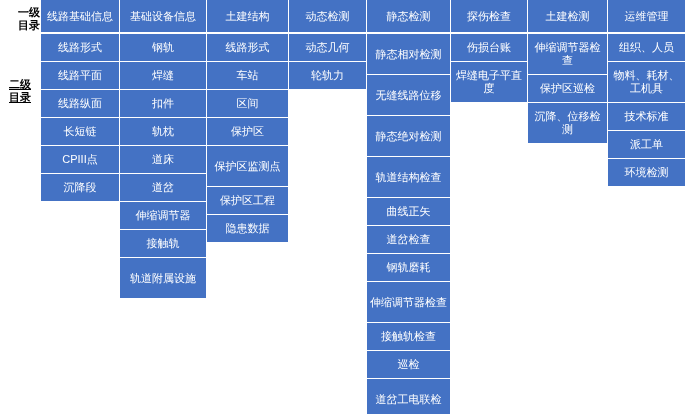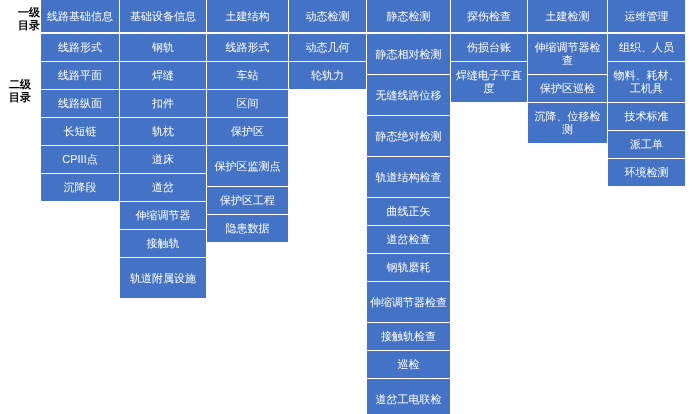--- a/index.html
+++ b/index.html
@@ -22,21 +22,21 @@
     position: absolute;
     left: 0;
     width: 40px;
     text-align: center;
     font-size: 11px;
     font-weight: bold;
     color: #000000;
     line-height: 13px;
   }
   #label-l1 { top: 6px; text-align: right; }
-  #label-l2 { top: 78px; }
+  #label-l2 { top: 78px; text-decoration: underline; }
 
   .column {
     position: absolute;
     top: 0;
     display: flex;
     flex-direction: column;
     align-items: stretch;
   }
   .head-cell {
     box-sizing: border-box;

